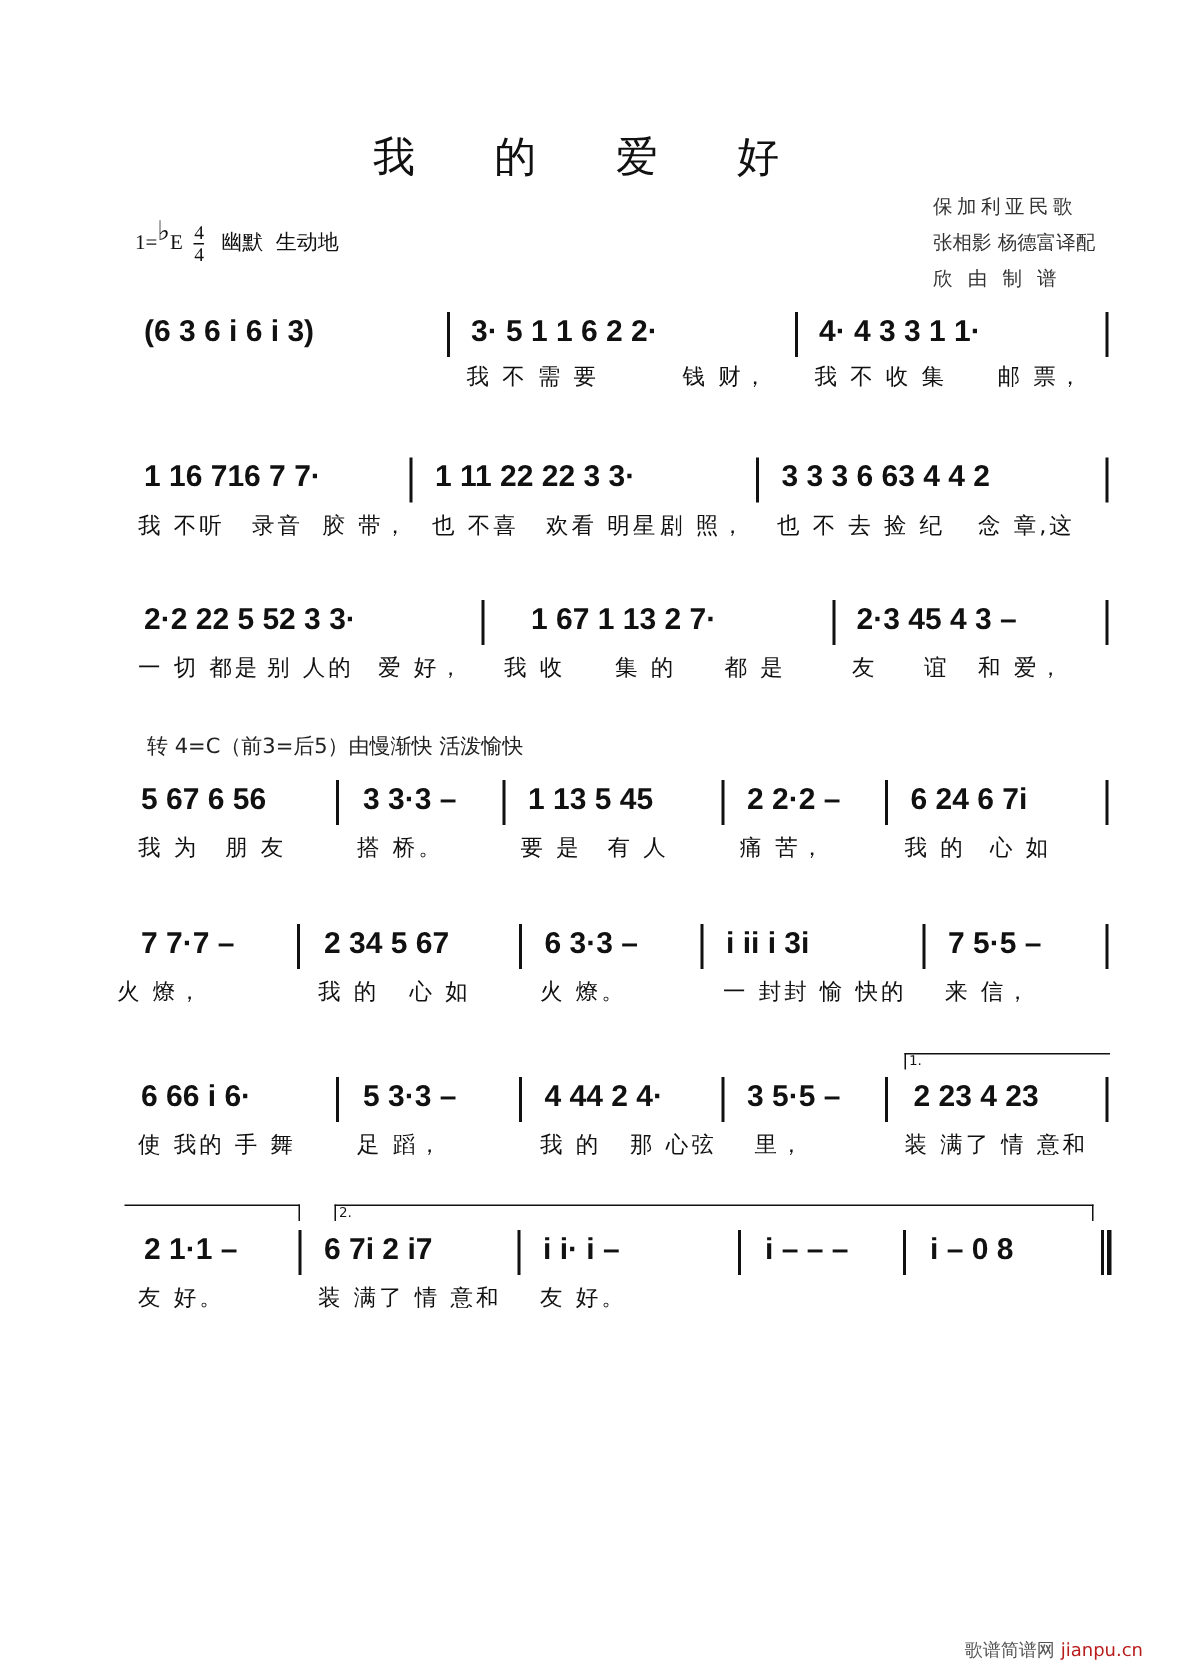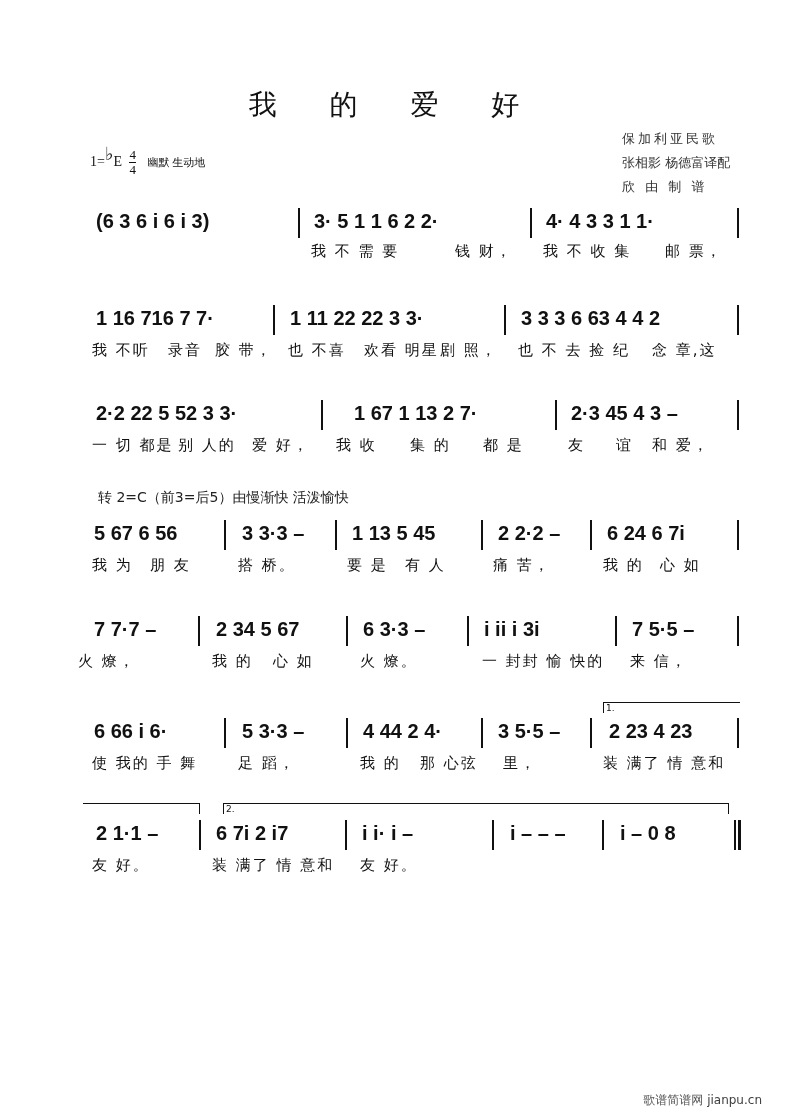--- a/index.html
+++ b/index.html
@@ -8,34 +8,34 @@
   .title { position: absolute; top: 86px; left: 0; width: 790px; text-align: center;
            font-size: 28px; letter-spacing: 22px; font-family: "DejaVu Sans", sans-serif; }
   .credits { position: absolute; left: 622px; top: 127px; font-size: 13px; color: #333; line-height: 24px; }
   .credits div { letter-spacing: 3px; }
   .credits div.tight { letter-spacing: 0; }
   .keysig { position: absolute; left: 90px; top: 148px; font-size: 14px; font-family: "Liberation Serif", serif; }
   .keysig .flat { font-size: 18px; position: relative; top: -6px; }
   .keysig .frac { display: inline-block; vertical-align: middle; text-align: center; line-height: 14px; font-size: 13px; margin: 0 4px; }
   .keysig .frac span { display: block; }
   .keysig .frac span.top { border-bottom: 1px solid #111; }
-  .keysig .tempo { font-family: Liberation Serif, serif; font-size: 11px; margin-left: 4px; }
+  .keysig .tempo { font-family: Liberation Mono, monospace; font-size: 14px; margin-left: 4px; }
   .modulation { position: absolute; left: 98px; top: 489px; font-size: 14px; color: #222; }
 
   .row { position: absolute; left: 0; width: 790px; }
   .notes { position: absolute; left: 0; top: 0; height: 30px; width: 706px; }
   .lyrics { position: absolute; left: 0; top: 34px; height: 22px; width: 790px; }
   .n { position: absolute; font-family: "Liberation Sans", sans-serif; font-weight: bold; font-size: 20px; top: 2px; }
   .bar { position: absolute; width: 1.5px; height: 30px; background: #111; top: 0; }
   .ly { position: absolute; font-size: 15px; top: 0; letter-spacing: 2px; white-space: nowrap; }
   .ending { position: absolute; border-top: 1px solid #111; height: 10px; font-size: 9px; }
   .ending.left { border-left: 1px solid #111; padding-left: 2px; }
   .ending.right { border-right: 1px solid #111; }
   .watermark { position: absolute; right: 28px; bottom: 10px; font-size: 12px; color: #555; }
-  .watermark .site { color: #404040; margin-left: 4px; }
+  .watermark .site { color: #b91c1c; margin-left: 4px; }
 </style>
 </head>
 <body>
 
 <div class="title">我 的 爱 好</div>
 
 <div class="credits">
   <div>保加利亚民歌</div>
   <div class="tight">张相影 杨德富译配</div>
   <div>欣 由 制 谱</div>
@@ -103,21 +103,21 @@
     <span class="ly" style="left:252px">爱 好，</span>
     <span class="ly" style="left:336px">我 收</span>
     <span class="ly" style="left:410px">集 的</span>
     <span class="ly" style="left:483px">都 是</span>
     <span class="ly" style="left:568px">友</span>
     <span class="ly" style="left:616px">谊</span>
     <span class="ly" style="left:652px">和 爱，</span>
   </div>
 </div>
 
-<div class="modulation">转 2=C（前3=后5）由慢渐快  活泼愉快</div>
+<div class="modulation">转 4=C（前3=后5）由慢渐快  活泼愉快</div>
 
 <div class="row" style="top:520px">
   <div class="notes">
     <span class="n" style="left:94px">5 67 6 56</span>
     <div class="bar" style="left:224px"></div>
     <span class="n" style="left:242px">3 3·3 –</span>
     <div class="bar" style="left:335px"></div>
     <span class="n" style="left:352px">1 13 5 45</span>
     <div class="bar" style="left:481px"></div>
     <span class="n" style="left:498px">2 2·2 –</span>

